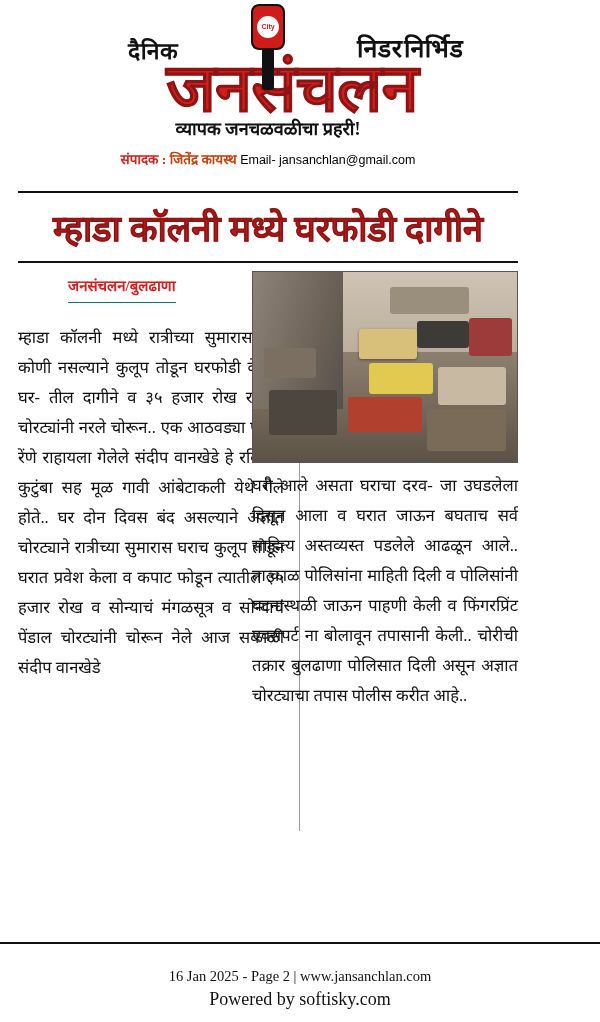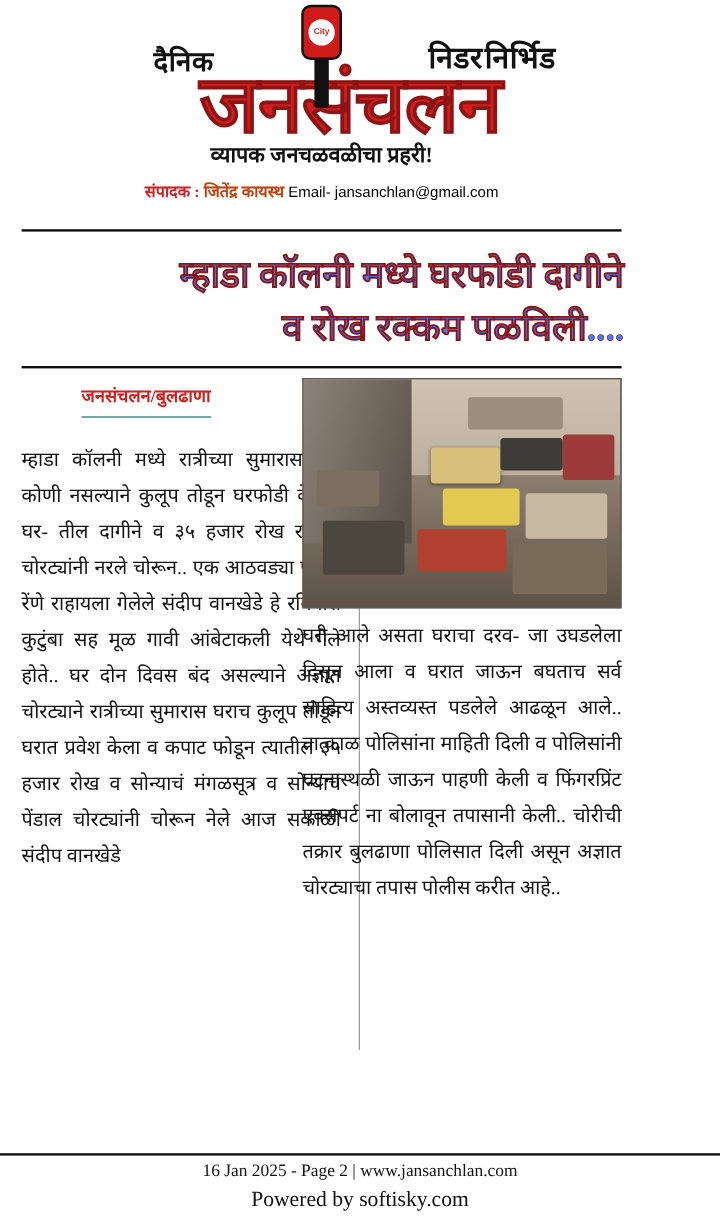--- a/index.html
+++ b/index.html
@@ -128,25 +128,25 @@
 
   .rule {
     height: 2px;
     background: #111;
     margin: 6px 18px 0 18px;
   }
 
   
   .headline {
     margin: 14px 16px 6px 16px;
-    text-align: right;
-    color: #3b82f6;
-    font-family: "Liberation Serif", serif;
-    font-weight: bold;
-    font-size: 31px;
+    text-align: center;
+    color: #b91c1c;
+    font-family: "Liberation Serif", serif;
+    font-weight: bold;
+    font-size: 36px;
     line-height: 44px;
     -webkit-text-stroke: 0.6px #8e1414;
   }
 
   .rule2 {
     height: 2px;
     background: #111;
     margin: 10px 18px 0 18px;
   }
 
@@ -227,21 +227,21 @@
   .b9 { left: 52%; top: 8%;  width: 30%; height: 14%; background:#9a8e7c; }
   .b10{ left: 4%;  top: 40%; width: 20%; height: 16%; background:#7b6f62; }
 
   
   .footer {
     position: absolute;
     left: 0;
     bottom: 0;
     width: 600px;
     border-top: 2px solid #111;
-    padding: 5px 0 12px 0;
+    padding: 24px 0 12px 0;
     text-align: center;
     box-sizing: border-box;
     background: #fff;
   }
   .footer .line1 {
     font-size: 14.5px;
     color: #111;
     font-family: "Liberation Serif", serif;
   }
   .footer .line2 {
@@ -278,21 +278,20 @@
       <span class="ed-label">संपादक :</span>
       <span class="ed-name">जितेंद्र कायस्थ</span>
       <span class="ed-email">Email- jansanchlan@gmail.com</span>
     </div>
   </div>
 
   <div class="rule"></div>
 
   <div class="headline">
     <div>म्हाडा कॉलनी मध्ये घरफोडी दागीने</div>
-    <div>व रोख रक्कम पळविली....</div>
   </div>
 
   <div class="rule2"></div>
 
   <div class="body-area">
 
     <div class="divider"></div>
 
     <div class="col col-left">
       <div class="byline">जनसंचलन/बुलढाणा</div>

